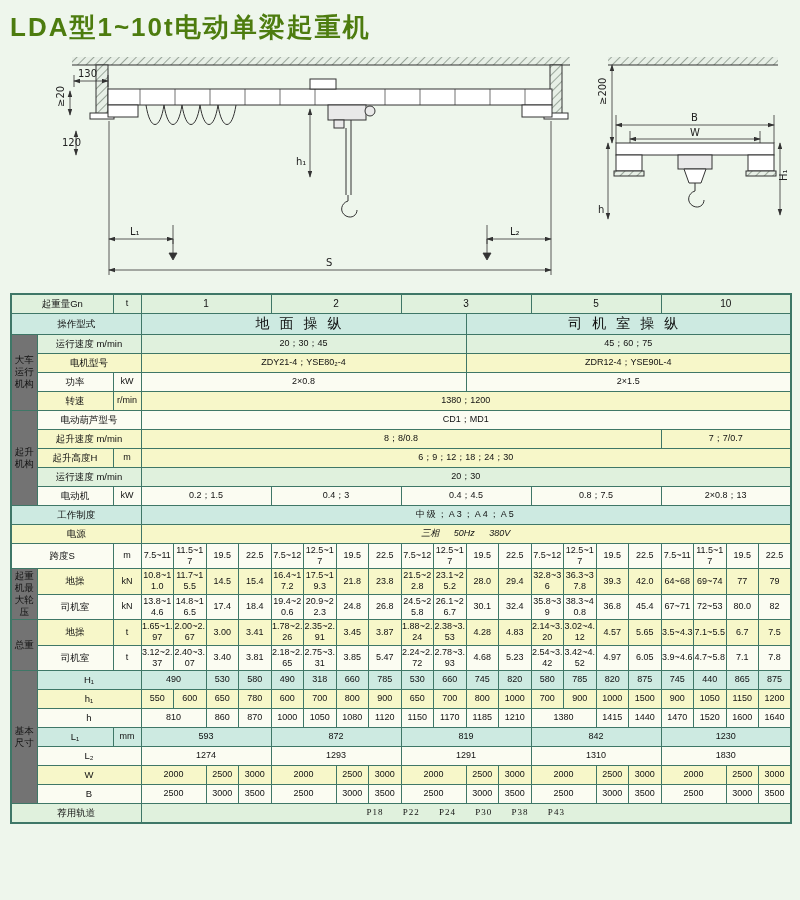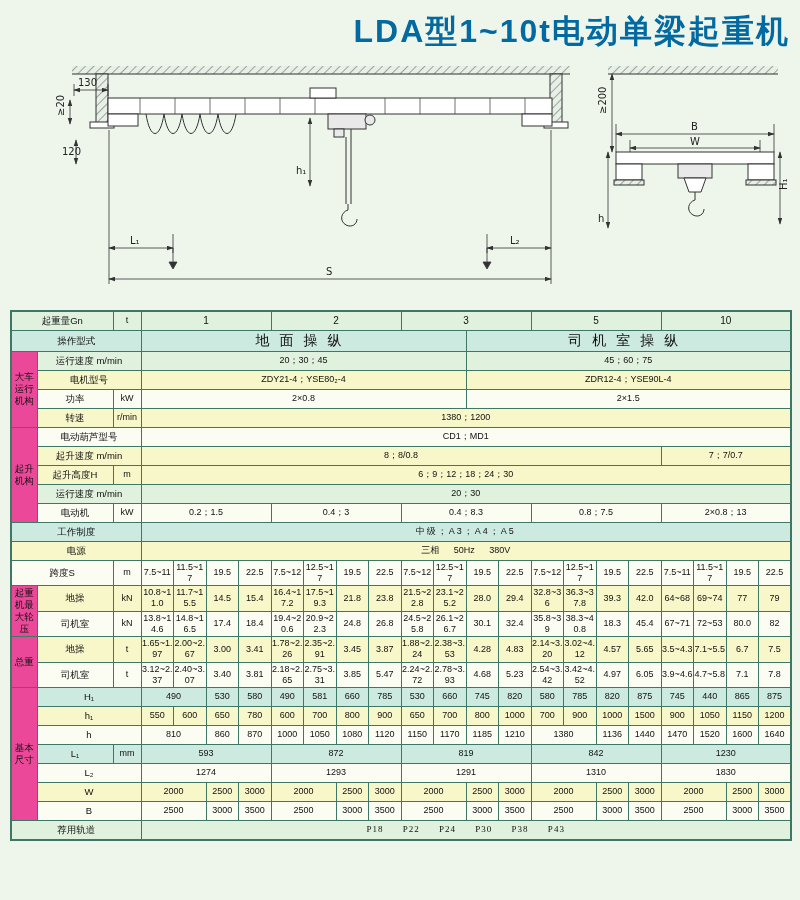--- a/index.html
+++ b/index.html
@@ -4,58 +4,58 @@
 <style>
   html,body{margin:0;padding:0;}
   body{
     width:800px;height:900px;
     background:#eef6ec;
     font-family:"Liberation Sans","DejaVu Sans",sans-serif;
     color:#111;
   }
   .page{width:780px;margin:0 auto;padding-top:4px;}
   .title{
-    text-align:right;
-    font-size:32px;
+    text-align:left;
+    font-size:26px;
     font-weight:bold;
-    color:#0369a1;
+    color:#4d7c0f;
     letter-spacing:2px;
     padding:6px 0 2px 0;
     font-family:"Liberation Sans","DejaVu Sans",sans-serif;
   }
   .drawing{width:780px;height:244px;display:block;}
   svg text{font-size:10px;fill:#222;stroke:none;font-family:"DejaVu Sans",sans-serif;}
   table.spec{
     border-collapse:collapse;
     width:780px;
     table-layout:fixed;
     font-size:9px;
-    margin-top:10px;
+    margin-top:2px;
   }
   table.spec td{
     border:1px solid #3f7767;
     text-align:center;
     vertical-align:middle;
     padding:1px 0;
     height:16px;
     line-height:1.25;
     overflow:hidden;
     word-break:break-all;
   }
   table.spec{border:2px solid #3f7767;}
   td.lbl{font-size:9.5px;word-break:keep-all;}
   td.unit{font-size:9px;}
-  td.glbl{font-size:9.5px;background:#ec4899;line-height:1.35;padding:2px 1px;}
+  td.glbl{font-size:9.5px;background:#737373;line-height:1.35;padding:2px 1px;}
   tr.ry{background:#f7f7c9;}
   tr.rc{background:#cdeae1;}
   tr.rg{background:#e0f1dd;}
   tr.rw{background:#fbfcf2;}
   td[data-name="rail-value"]{word-spacing:16px;letter-spacing:1px;font-family:Liberation Serif, serif;}
   td[data-name="op-mode-value"]{letter-spacing:10px;font-size:14px;}
-  td[data-name="power-supply-value"]{word-spacing:12px;}
+  td[data-name="power-supply-value"]{word-spacing:12px;font-style:italic;}
   td[data-name="duty-value"]{letter-spacing:2px;}
   td[data-name="capacity-value"]{font-size:10px;}
 </style>
 </head>
 <body>
 
 <div class="page" data-name="page">
 
   <div class="title" data-name="page-title">LDA型1~10t电动单梁起重机</div>
 
@@ -216,21 +216,21 @@
         </tr>
       <tr class="rg" data-name="row-hoist-travel">
         <td colspan="2" class="lbl" data-name="hoist-travel-label">运行速度 m/min</td>
       <td colspan="20" data-name="hoist-travel-value">20；30</td>
         </tr>
       <tr class="rw" data-name="row-hoist-motor">
         <td class="lbl" data-name="hoist-motor-label">电动机</td>
         <td class="unit" data-name="hoist-motor-unit">kW</td>
       <td colspan="4" data-name="hoist-motor-value">0.2；1.5</td>
           <td colspan="4" data-name="hoist-motor-value">0.4；3</td>
-          <td colspan="4" data-name="hoist-motor-value">0.4；8.3</td>
+          <td colspan="4" data-name="hoist-motor-value">0.4；4.5</td>
           <td colspan="4" data-name="hoist-motor-value">0.8；7.5</td>
           <td colspan="4" data-name="hoist-motor-value">2×0.8；13</td>
         </tr>
       <tr class="rc" data-name="row-duty">
         <td colspan="3" class="lbl" data-name="duty-label">工作制度</td>
       <td colspan="20" data-name="duty-value">中级；A3；A4；A5</td>
         </tr>
       <tr class="ry" data-name="row-power-supply">
         <td colspan="3" class="lbl" data-name="power-supply-label">电源</td>
       <td colspan="20" data-name="power-supply-value">三相 50Hz 380V</td>
@@ -294,21 +294,21 @@
           <td data-name="wheel-cab-value">19.4~20.6</td>
           <td data-name="wheel-cab-value">20.9~22.3</td>
           <td data-name="wheel-cab-value">24.8</td>
           <td data-name="wheel-cab-value">26.8</td>
           <td data-name="wheel-cab-value">24.5~25.8</td>
           <td data-name="wheel-cab-value">26.1~26.7</td>
           <td data-name="wheel-cab-value">30.1</td>
           <td data-name="wheel-cab-value">32.4</td>
           <td data-name="wheel-cab-value">35.8~39</td>
           <td data-name="wheel-cab-value">38.3~40.8</td>
-          <td data-name="wheel-cab-value">18.3</td>
+          <td data-name="wheel-cab-value">36.8</td>
           <td data-name="wheel-cab-value">45.4</td>
           <td data-name="wheel-cab-value">67~71</td>
           <td data-name="wheel-cab-value">72~53</td>
           <td data-name="wheel-cab-value">80.0</td>
           <td data-name="wheel-cab-value">82</td>
         </tr>
       <tr class="ry" data-name="row-weight-ground">
         <td rowspan="2" class="glbl" data-name="weight-group-label">总重</td>
         <td class="lbl" data-name="weight-ground-label">地操</td>
         <td class="unit" data-name="weight-ground-unit">t</td>
@@ -357,21 +357,21 @@
           <td data-name="weight-cab-value">7.1</td>
           <td data-name="weight-cab-value">7.8</td>
         </tr>
       <tr class="rc" data-name="row-H1">
         <td rowspan="7" class="glbl" data-name="dims-group-label">基本尺寸</td>
         <td colspan="2" class="lbl" data-name="H1-label">H₁</td>
       <td colspan="2" data-name="H1-value">490</td>
           <td data-name="H1-value">530</td>
           <td data-name="H1-value">580</td>
           <td data-name="H1-value">490</td>
-          <td data-name="H1-value">581</td>
+          <td data-name="H1-value">318</td>
           <td data-name="H1-value">660</td>
           <td data-name="H1-value">785</td>
           <td data-name="H1-value">530</td>
           <td data-name="H1-value">660</td>
           <td data-name="H1-value">745</td>
           <td data-name="H1-value">820</td>
           <td data-name="H1-value">580</td>
           <td data-name="H1-value">785</td>
           <td data-name="H1-value">820</td>
           <td data-name="H1-value">875</td>
@@ -410,21 +410,21 @@
           <td data-name="h-value">870</td>
           <td data-name="h-value">1000</td>
           <td data-name="h-value">1050</td>
           <td data-name="h-value">1080</td>
           <td data-name="h-value">1120</td>
           <td data-name="h-value">1150</td>
           <td data-name="h-value">1170</td>
           <td data-name="h-value">1185</td>
           <td data-name="h-value">1210</td>
           <td colspan="2" data-name="h-value">1380</td>
-          <td data-name="h-value">1136</td>
+          <td data-name="h-value">1415</td>
           <td data-name="h-value">1440</td>
           <td data-name="h-value">1470</td>
           <td data-name="h-value">1520</td>
           <td data-name="h-value">1600</td>
           <td data-name="h-value">1640</td>
         </tr>
       <tr class="rc" data-name="row-L1">
         <td class="lbl" data-name="L1-label">L₁</td>
         <td class="unit" data-name="L1-unit">mm</td>
       <td colspan="4" data-name="L1-value">593</td>

